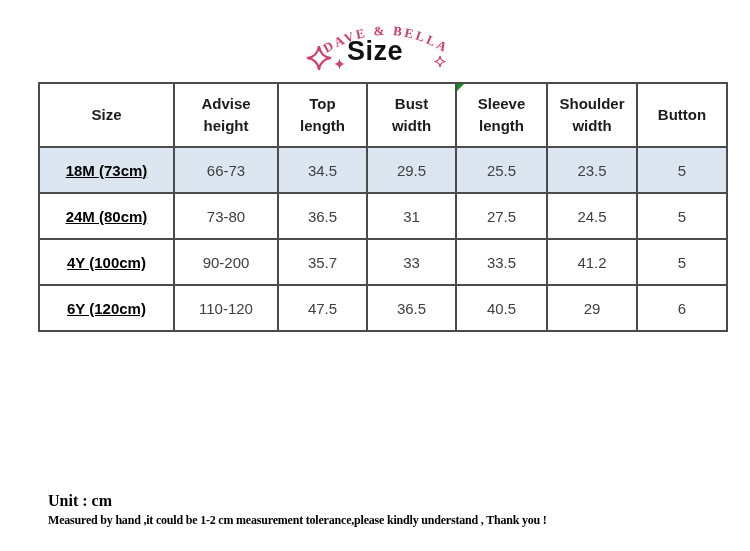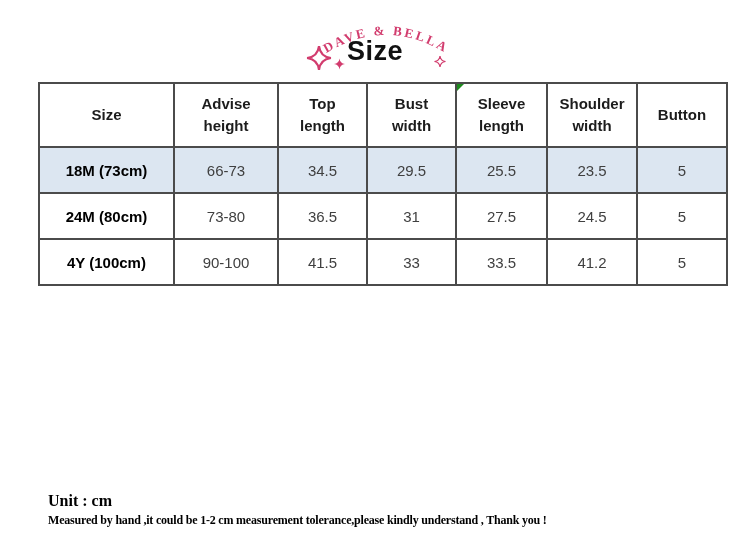--- a/index.html
+++ b/index.html
@@ -16,21 +16,21 @@
   .sp-left-small{left:334px;top:58px;width:11px;height:12px;}
   .sp-right{left:434px;top:55px;width:12px;height:13px;}
   
   .size-table{position:absolute;left:38px;top:82px;width:688px;border-collapse:collapse;
         table-layout:fixed;}
   .size-table th,.size-table td{border:2px solid #4b4b4b;text-align:center;
         vertical-align:middle;padding:0;}
   .size-table th{height:62px;font-size:15px;font-weight:bold;color:#1c1c1c;
         background:#ffffff;position:relative;line-height:1.45;}
   .size-table td{height:44px;font-size:15px;color:#404040;}
-  .size-table td.size-cell{font-weight:bold;color:#000;}
+  .size-table td.size-cell{font-weight:bold;color:#000;text-decoration:underline;}
   .size-table tr.hl td{background:#dce6f1;}
   .colhead{display:inline-block;width:min-content;}
   .err-tri{position:absolute;left:0;top:0;width:0;height:0;
         border-top:7px solid #1d8a1d;border-right:7px solid transparent;}
   
   .footer{position:absolute;left:24px;top:491px;width:710px;
         font-family:"Liberation Serif",serif;font-weight:bold;color:#000;margin-left:24px;}
   .footer .line1{font-size:16px;line-height:19px;}
   .footer .line2{font-size:12px;line-height:21px;letter-spacing:-0.2px;}
 </style>
@@ -92,26 +92,35 @@
         <td class="size-cell">24M (80cm)</td>
         <td>73-80</td>
         <td>36.5</td>
         <td>31</td>
         <td>27.5</td>
         <td>24.5</td>
         <td>5</td>
       </tr>
       <tr>
         <td class="size-cell">4Y (100cm)</td>
-        <td>90-100</td>
-        <td>41.5</td>
+        <td>90-200</td>
+        <td>35.7</td>
         <td>33</td>
         <td>33.5</td>
         <td>41.2</td>
         <td>5</td>
+      </tr>
+      <tr>
+        <td class="size-cell">6Y (120cm)</td>
+        <td>110-120</td>
+        <td>47.5</td>
+        <td>36.5</td>
+        <td>40.5</td>
+        <td>29</td>
+        <td>6</td>
       </tr>
     </tbody>
   </table>
 
   <div class="footer">
     <div class="line1">Unit : cm</div>
     <div class="line2">Measured by hand ,it could be 1-2 cm measurement tolerance,please kindly understand , Thank you !</div>
   </div>
 
 </div>

